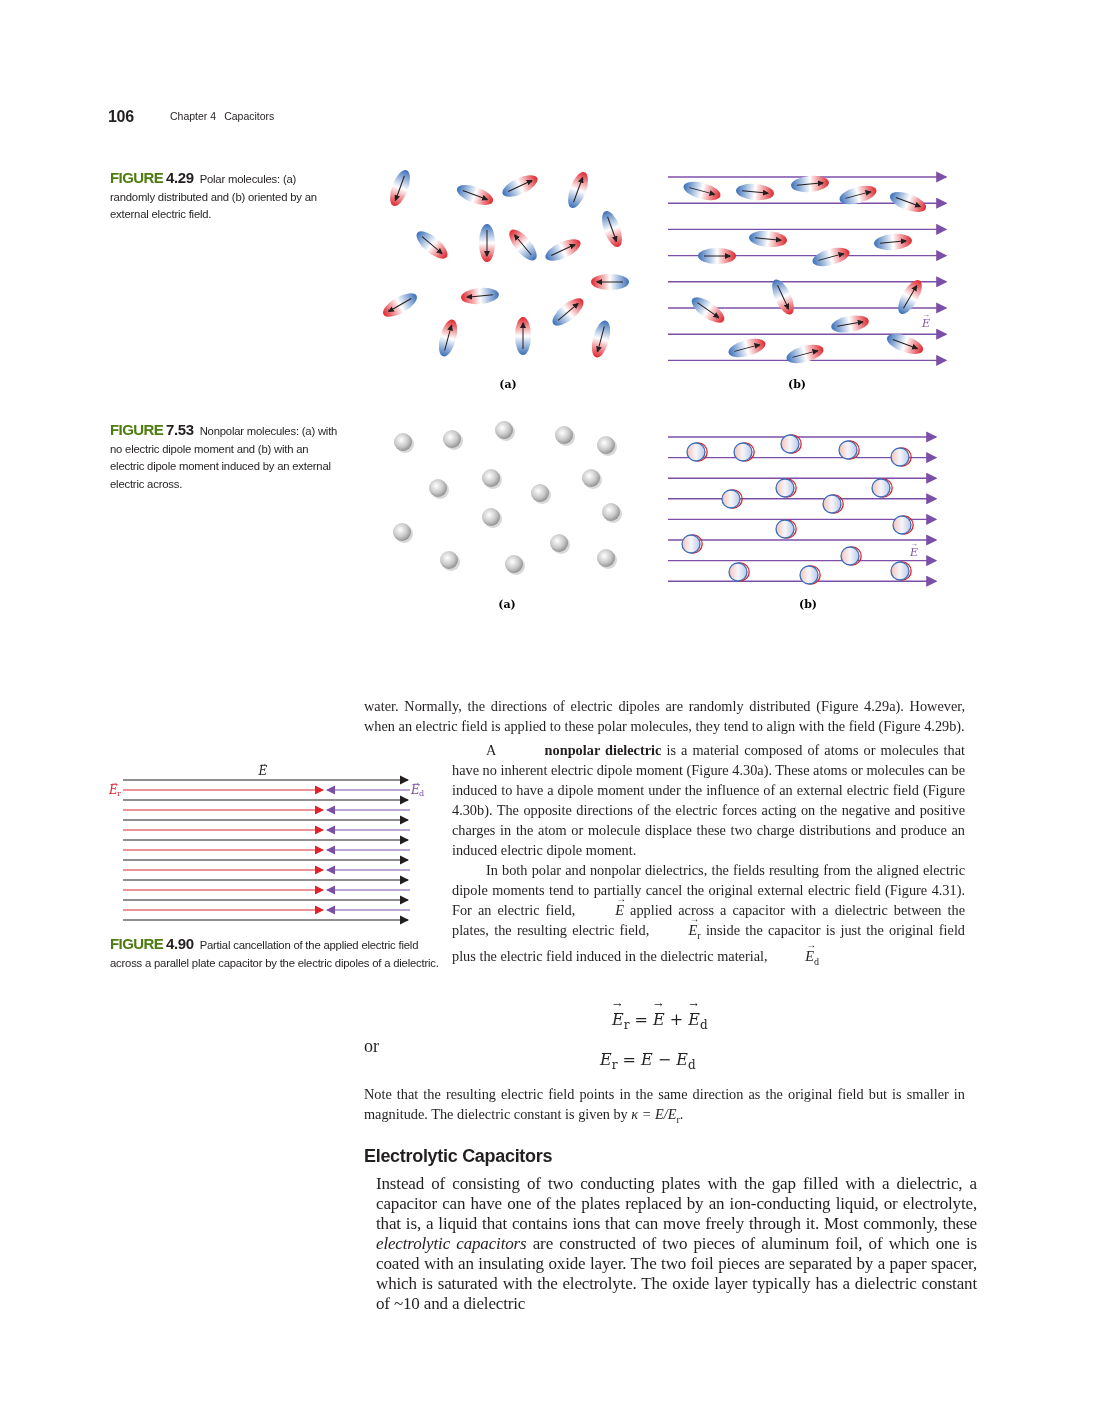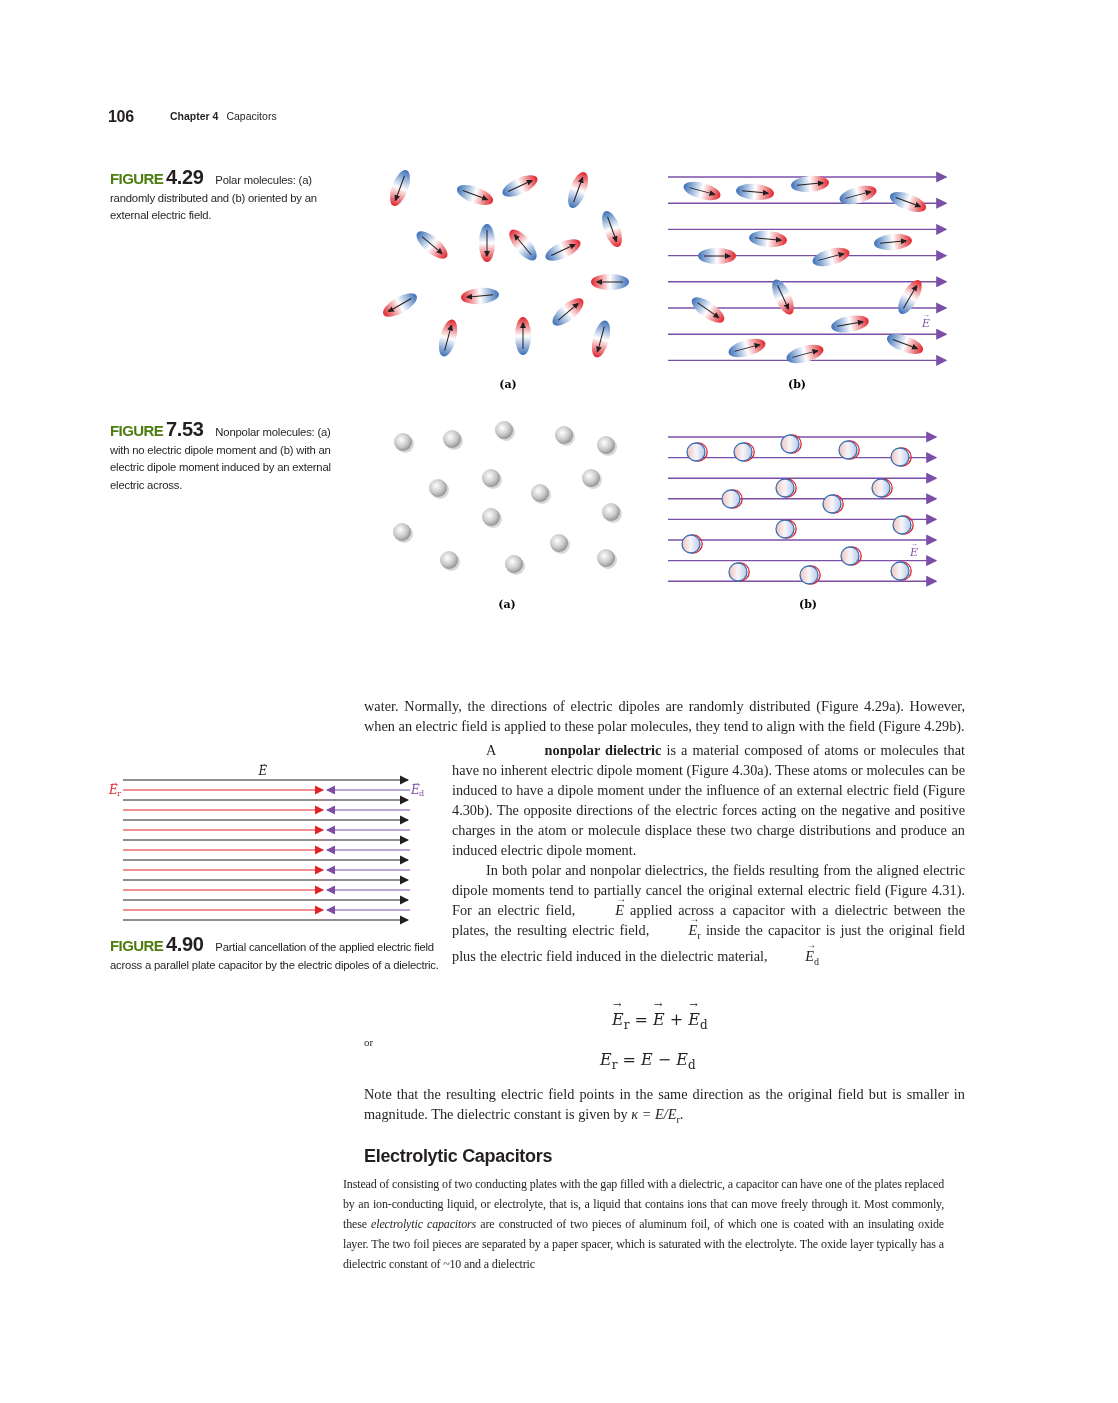--- a/index.html
+++ b/index.html
@@ -3,50 +3,50 @@
 <meta charset="utf-8">
 <style>
   html, body { margin: 0; padding: 0; background: #ffffff; }
   body { width: 1118px; height: 1403px; position: relative; overflow: hidden; color: #231f20; }
   .abs { position: absolute; }
   .sans { font-family: "Liberation Sans", "DejaVu Sans", sans-serif; }
   .lserif { font-family: "Liberation Serif", "DejaVu Serif", serif; }
 
   .page-num { left: 108px; top: 108px; font-size: 16px; font-weight: bold; letter-spacing: -0.3px; }
   .running-head { left: 170px; top: 110px; font-size: 10.5px; }
-  .running-head b { font-weight: bold; margin-right: 8px; margin-top: 24px; }
+  .running-head b { font-weight: normal; margin-right: 8px; margin-top: 24px; }
 
   .caption { font-size: 11.3px; line-height: 17.5px; color: #231f20; letter-spacing: -0.2px; }
   .caption .fig-label { color: #4d7c0f; font-weight: bold; font-size: 15px; letter-spacing: -0.6px; }
-  .caption .fig-num { color: #231f20; font-weight: bold; font-size: 20px; margin-right: 12px; letter-spacing: -0.4px; }
+  .caption .fig-num { color: #231f20; font-weight: bold; font-size: 15px; margin-right: 6px; letter-spacing: -0.4px; }
 
   .cap1 { left: 110px; top: 169px; width: 230px; }
   .cap2 { left: 110px; top: 421px; width: 230px; }
   .cap3 { left: 110px; top: 935px; width: 330px; }
 
   .sub-label { font-family: "DejaVu Serif", serif; font-weight: bold; font-size: 11px; }
 
   .body-text { font-size: 14.3px; line-height: 20px; text-align: justify; color: #231f20; }
   .body-text p { margin: 0; }
   .indent { text-indent: 34px; }
   .b { font-weight: bold; margin-left: 44px; }
 
   .para1 { left: 364px; top: 680px; width: 601px; margin-top: 16px; }
   .para2 { left: 452px; top: 740px; width: 513px; }
 
   .eq { font-family: "DejaVu Serif", serif; font-size: 16px; font-style: italic; }
   .eq sub { font-style: normal; font-size: 12px; }
   .vec { position: relative; display: inline-block; }
   .vec::before { content: "\2192"; position: absolute; top: -11px; left: 1px; font-size: 10px; font-style: normal; }
-  .or-word { left: 364px; top: 1036px; font-size: 11px; }
+  .or-word { left: 364px; top: 1036px; font-size: 18px; }
 
   .para3 { left: 364px; top: 1084px; width: 601px; }
 
   .section-heading { left: 364px; top: 1146px; font-size: 18px; font-weight: bold; letter-spacing: -0.3px; }
-  .para4 { left: 343px; top: 1174px; width: 601px; font-size: 12px; line-height: 20px; letter-spacing: -0.15px; }
+  .para4 { left: 376px; top: 1174px; width: 601px; font-size: 17px; line-height: 20px; letter-spacing: -0.15px; }
   .para4 i { font-style: italic; }
   .inline-sym { font-style: italic; }
 </style>
 </head>
 <body>
 
 <div class="abs sans page-num">106</div>
 <div class="abs sans running-head">
   <b>Chapter 4</b><span>Capacitors</span>
 </div>

